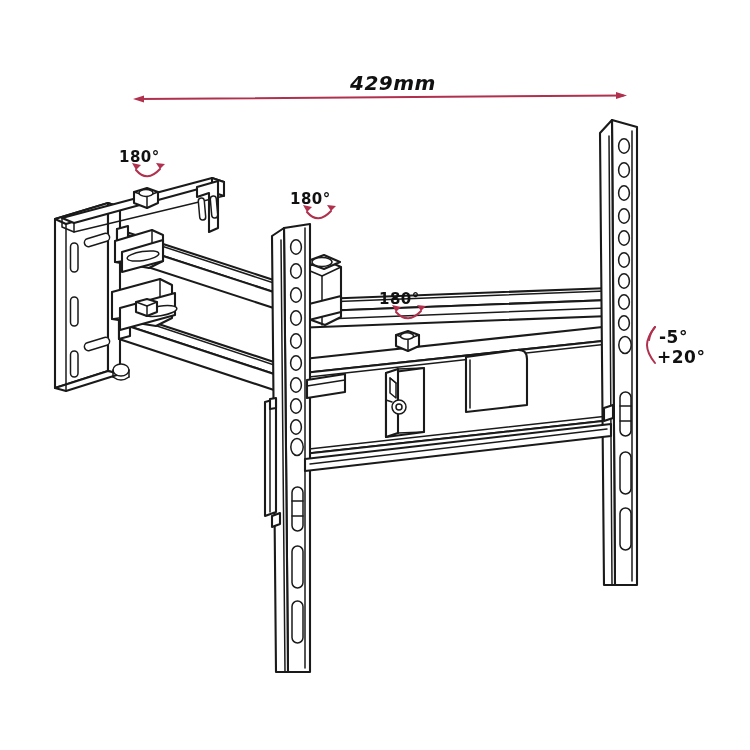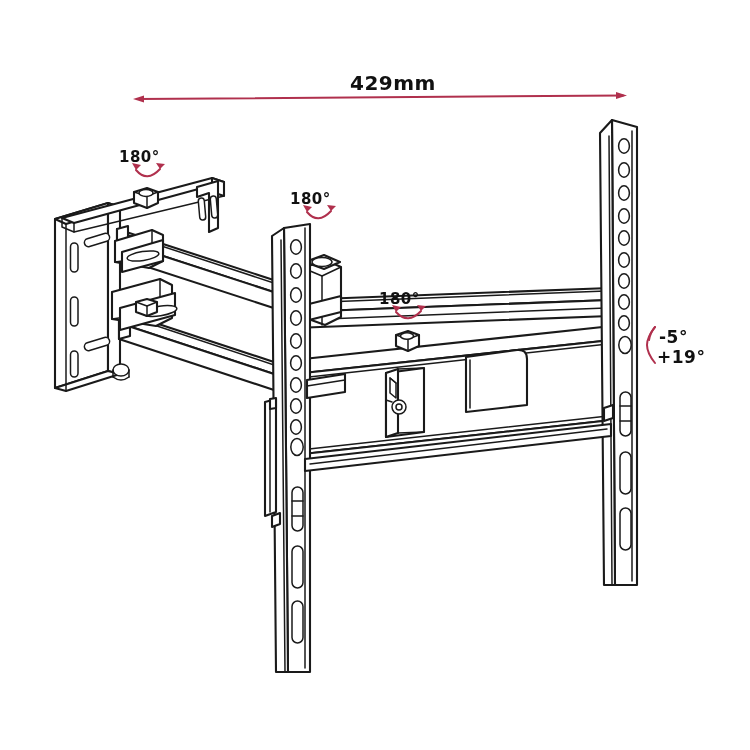--- a/index.html
+++ b/index.html
@@ -27,20 +27,21 @@
     position: absolute;
     font-family: "DejaVu Sans", "Liberation Sans", sans-serif;
     font-weight: bold;
     color: #111111;
     white-space: nowrap;
     letter-spacing: 0.5px;
   }
   .dim-label {
     font-size: 20px;
     font-weight: bold;
+    font-style: italic;
   }
   .angle-label {
     font-size: 15px;
     font-weight: bold;
   }
   .tilt-label {
     font-size: 17px;
     font-weight: bold;
     line-height: 1.35;
   }
@@ -307,15 +308,15 @@
   <div class="anno dim-label" style="left:350px; top:71px;">429mm</div>
 
   <div class="anno angle-label" style="left:119px; top:148px;">180°</div>
 
   <div class="anno angle-label" style="left:290px; top:190px;">180°</div>
 
   <div class="anno angle-label" style="left:379px; top:290px;">180°</div>
 
   <div class="anno tilt-label" style="left:659px; top:326px;">-5°</div>
 
-  <div class="anno tilt-label" style="left:657px; top:346px;">+19°</div>
+  <div class="anno tilt-label" style="left:657px; top:346px;">+20°</div>
 
 </div>
 
 </body></html>

